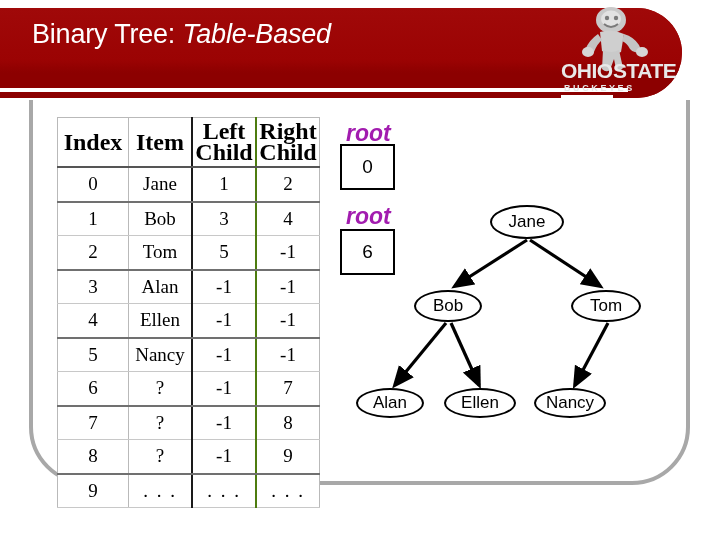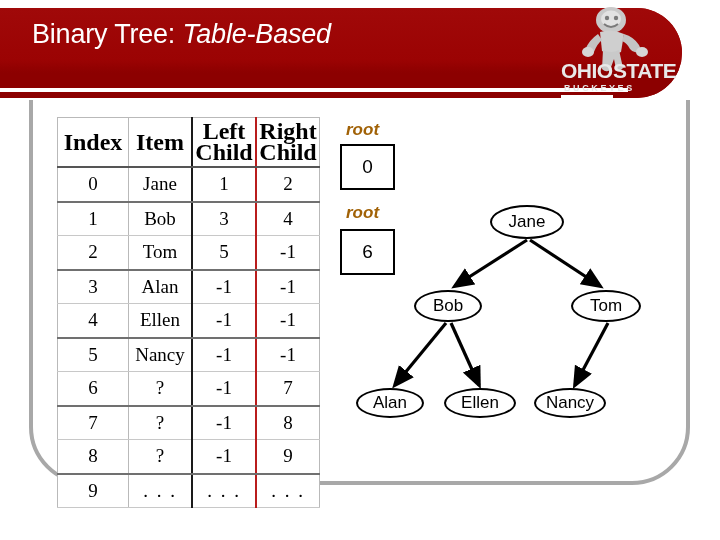--- a/index.html
+++ b/index.html
@@ -123,34 +123,34 @@
     border-bottom: 2px solid #555555;
   }
   .tbl td { height: 32.5px; }
   .tbl tr td:first-child,
   .tbl tr th:first-child { width: 70px; }
   .tbl tr td:nth-child(2),
   .tbl tr th:nth-child(2) { width: 62px; }
   .tbl tr td:nth-child(3),
   .tbl tr th:nth-child(3) { width: 62px; border-left: 2px solid #1a1a1a; margin-left: 28px; }
   .tbl tr td:nth-child(4),
-  .tbl tr th:nth-child(4) { width: 62px; border-left: 2px solid #b91c1c; }
+  .tbl tr th:nth-child(4) { width: 62px; border-left: 2px solid #4d7c0f; }
   .tbl tbody tr:nth-child(odd) td { border-bottom: 2px solid #707070; }
   .tbl tbody tr:nth-child(even) td { border-bottom: 1px solid #c8c8c8; }
   .tbl tbody tr:last-child td { border-bottom: 1px solid #c8c8c8; }
   .tbl .dots { letter-spacing: 2px; }
 
   
   .varlabel {
     position: absolute;
     font-family: "Liberation Sans", sans-serif;
     font-weight: bold;
     font-style: italic;
-    font-size: 17px;
-    color: #a16207;
+    font-size: 23px;
+    color: #a21caf;
   }
   .varbox {
     position: absolute;
     width: 51px;
     height: 42px;
     border: 2px solid #000000;
     background: #ffffff;
     display: flex;
     align-items: center;
     justify-content: center;

